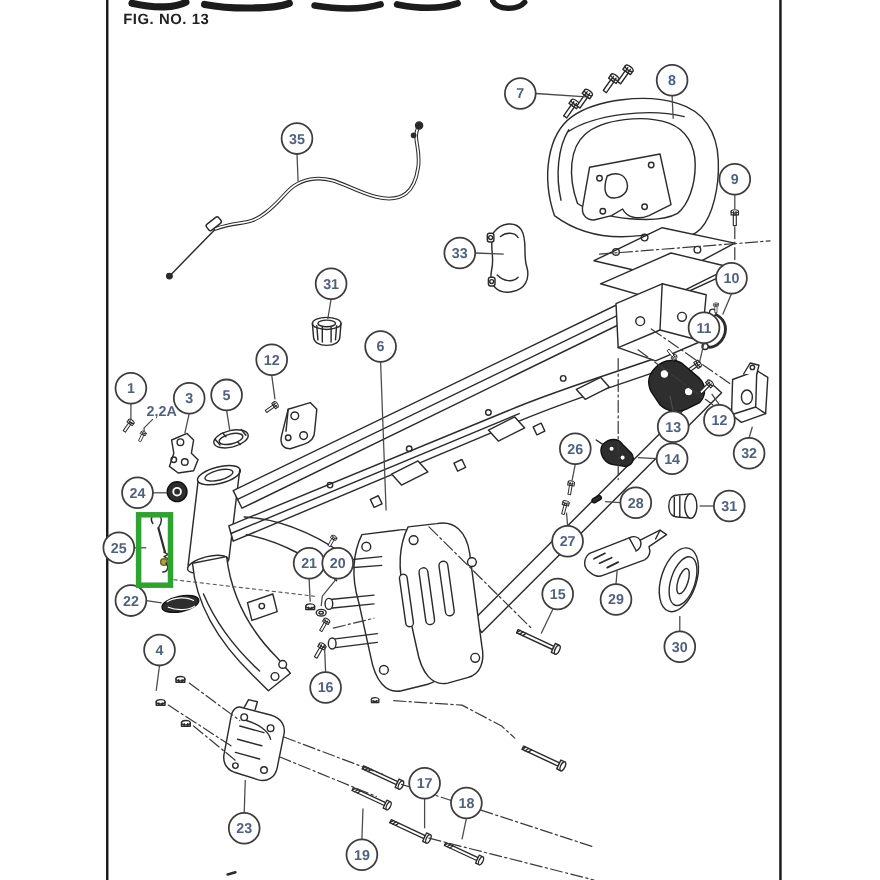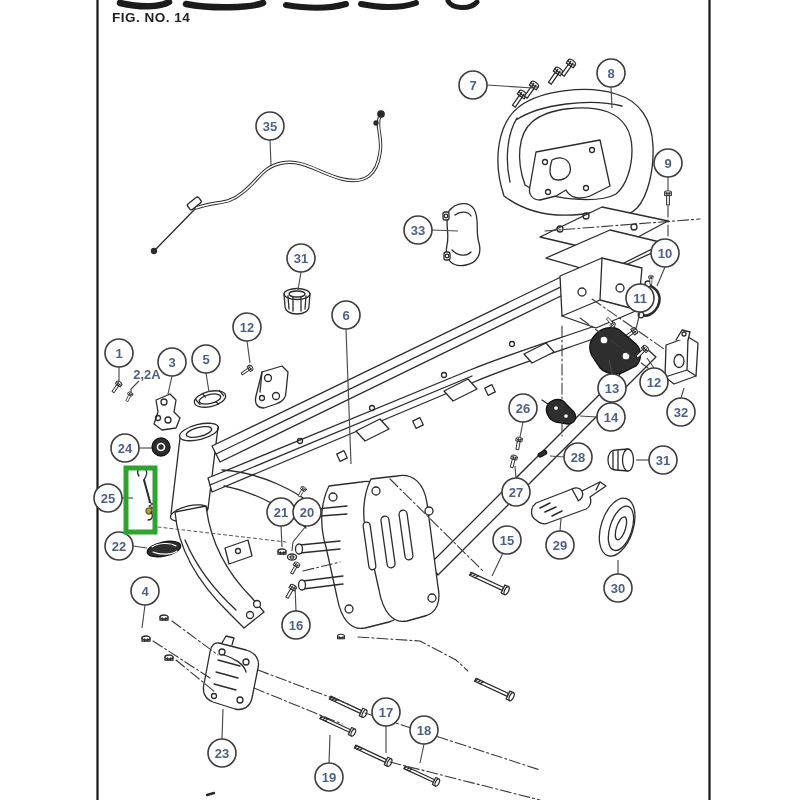--- a/index.html
+++ b/index.html
@@ -12,21 +12,21 @@
   #leader-layer polyline{fill:none;stroke:var(--leader,#4a4a4a);stroke-width:1.15px;}
   #callout-layer circle{fill:#fff;stroke:var(--circ,#3d3d3d);stroke-width:1.6px;}
   #callout-layer text{fill:var(--num,#50617f);font-size:13px;font-weight:bold;
                       text-anchor:middle;font-family:"Liberation Sans",sans-serif;}
   #highlight-box{fill:none;stroke:var(--accent,#2fa32f);stroke-width:5px;}
 </style>
 </head>
 <body>
 
 <div class="page">
-  <div class="fig-label">FIG. NO. 14</div>
+  <div class="fig-label">FIG. NO. 13</div>
 
   <svg id="diagram" width="800" height="800" viewBox="0 0 800 800">
     <defs>
       <g id="def-bolt">
         <rect x="-1.7" y="0.5" width="3.4" height="12" fill="#fff"></rect>
         <path d="M-4.2,-3.5 h8.4 v4 h-8.4 Z" fill="#fff"></path>
         <ellipse cx="0" cy="-3.5" rx="4.2" ry="1.9" fill="#fff"></ellipse>
         <line x1="-1.4" y1="0.5" x2="-1.4" y2="-3.3"></line>
         <line x1="1.4" y1="0.5" x2="1.4" y2="-3.3"></line>
       </g>

